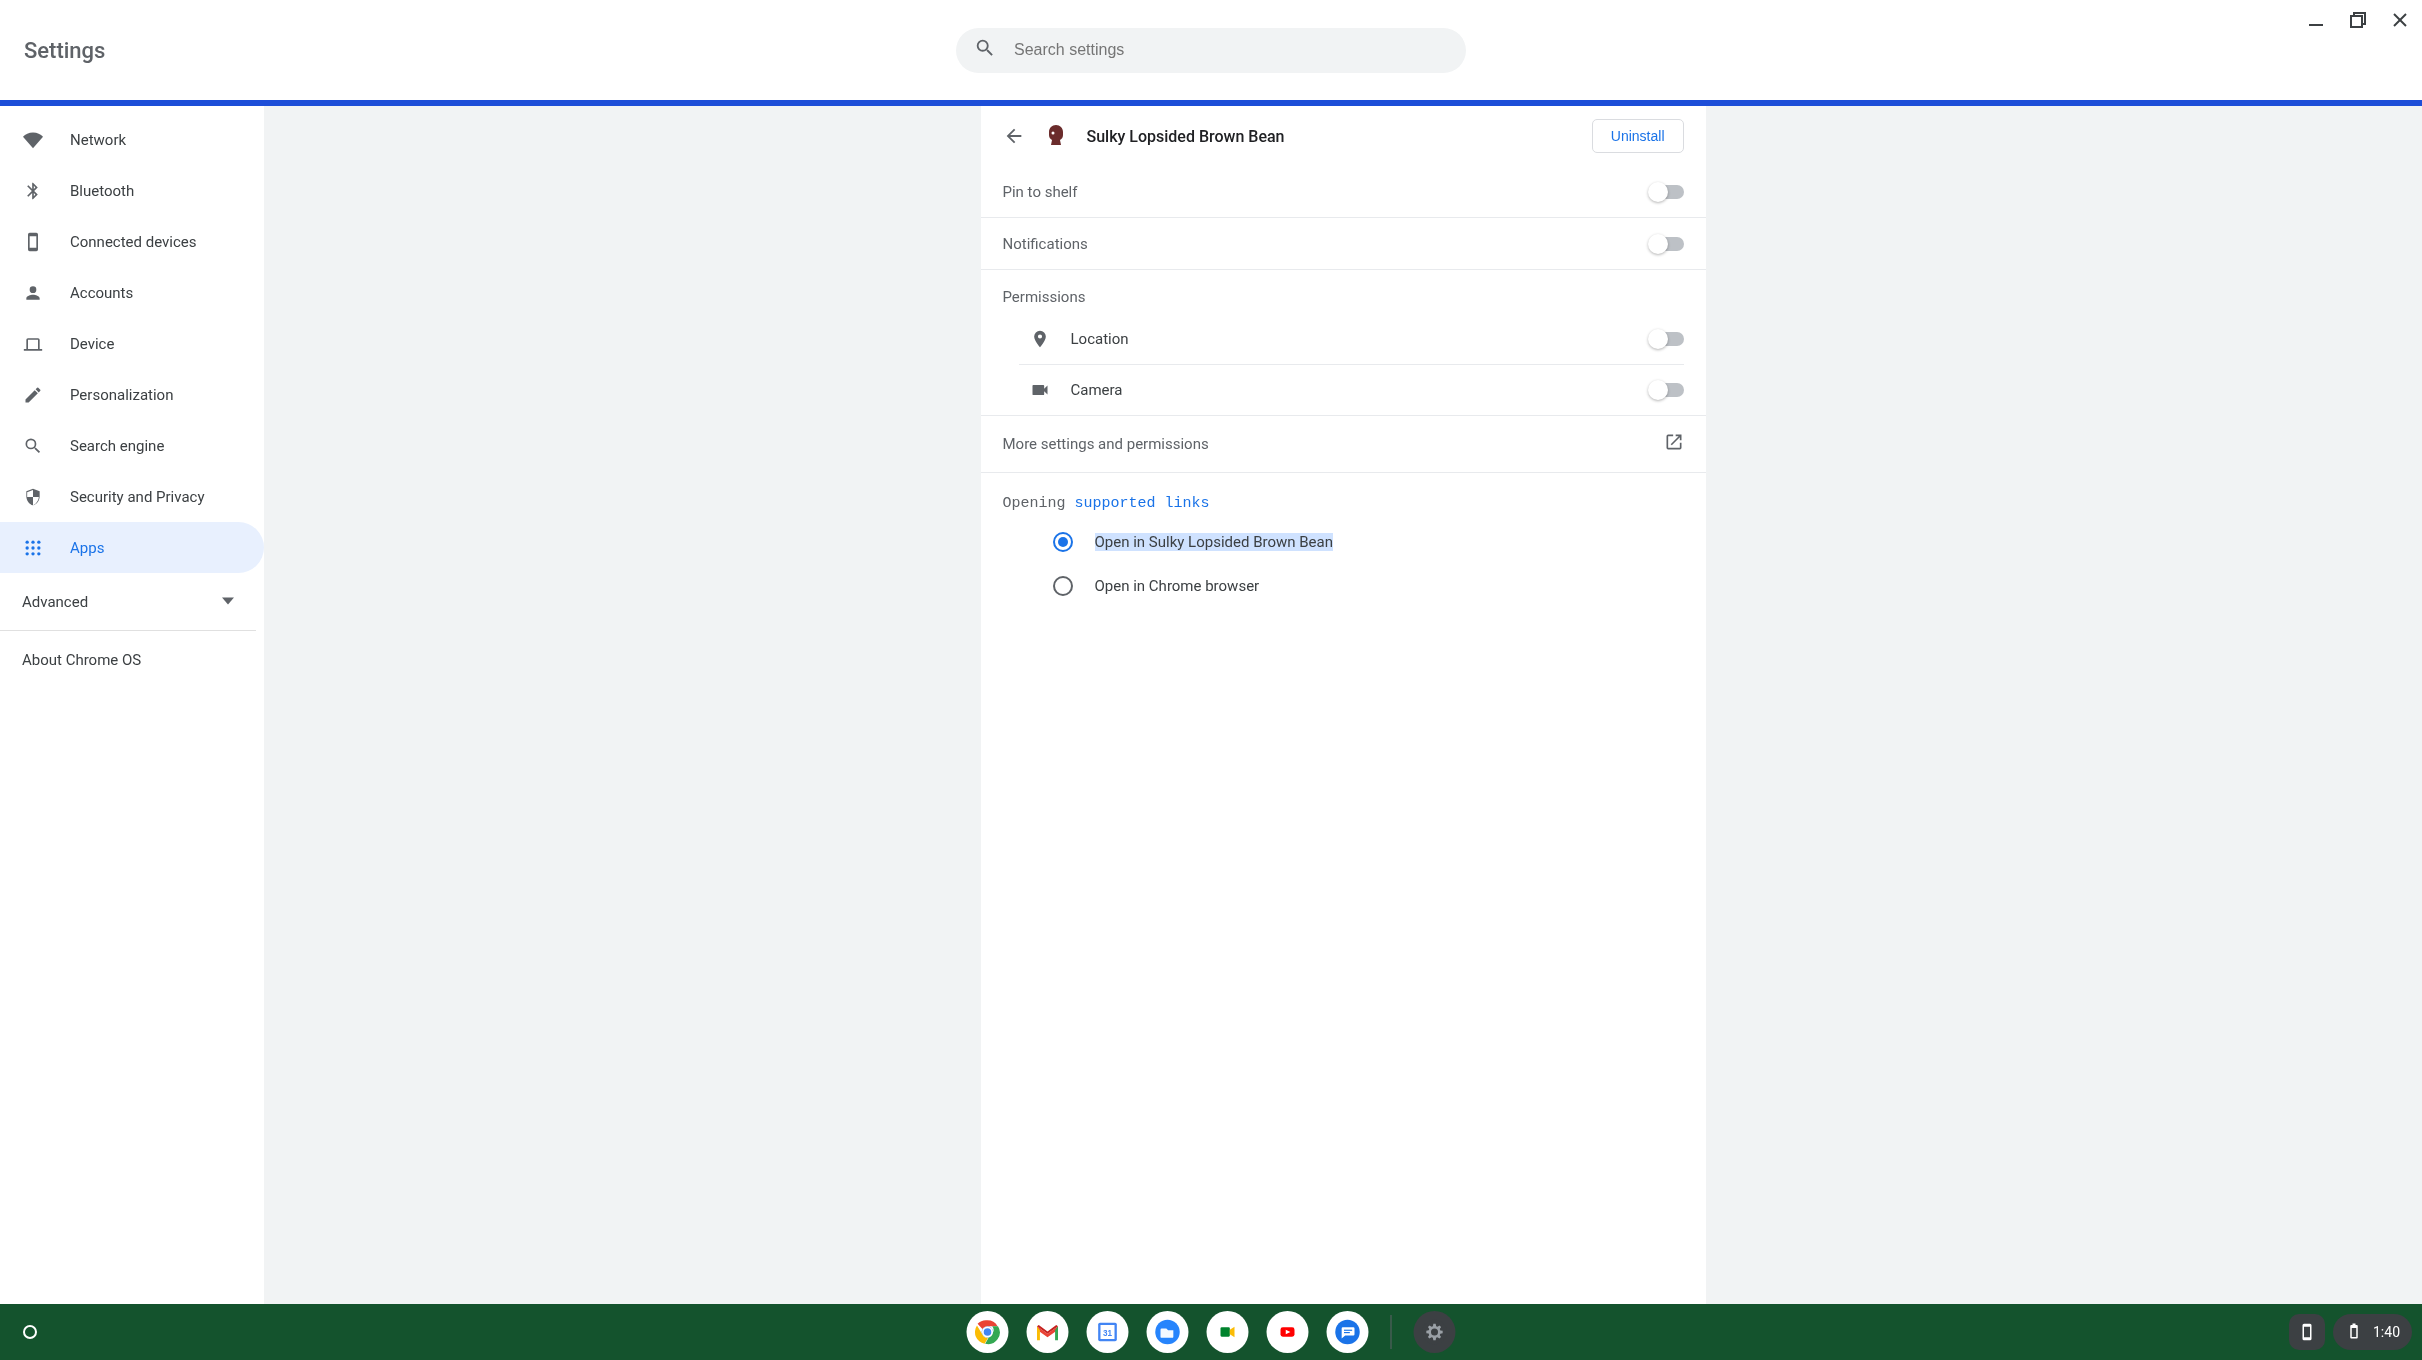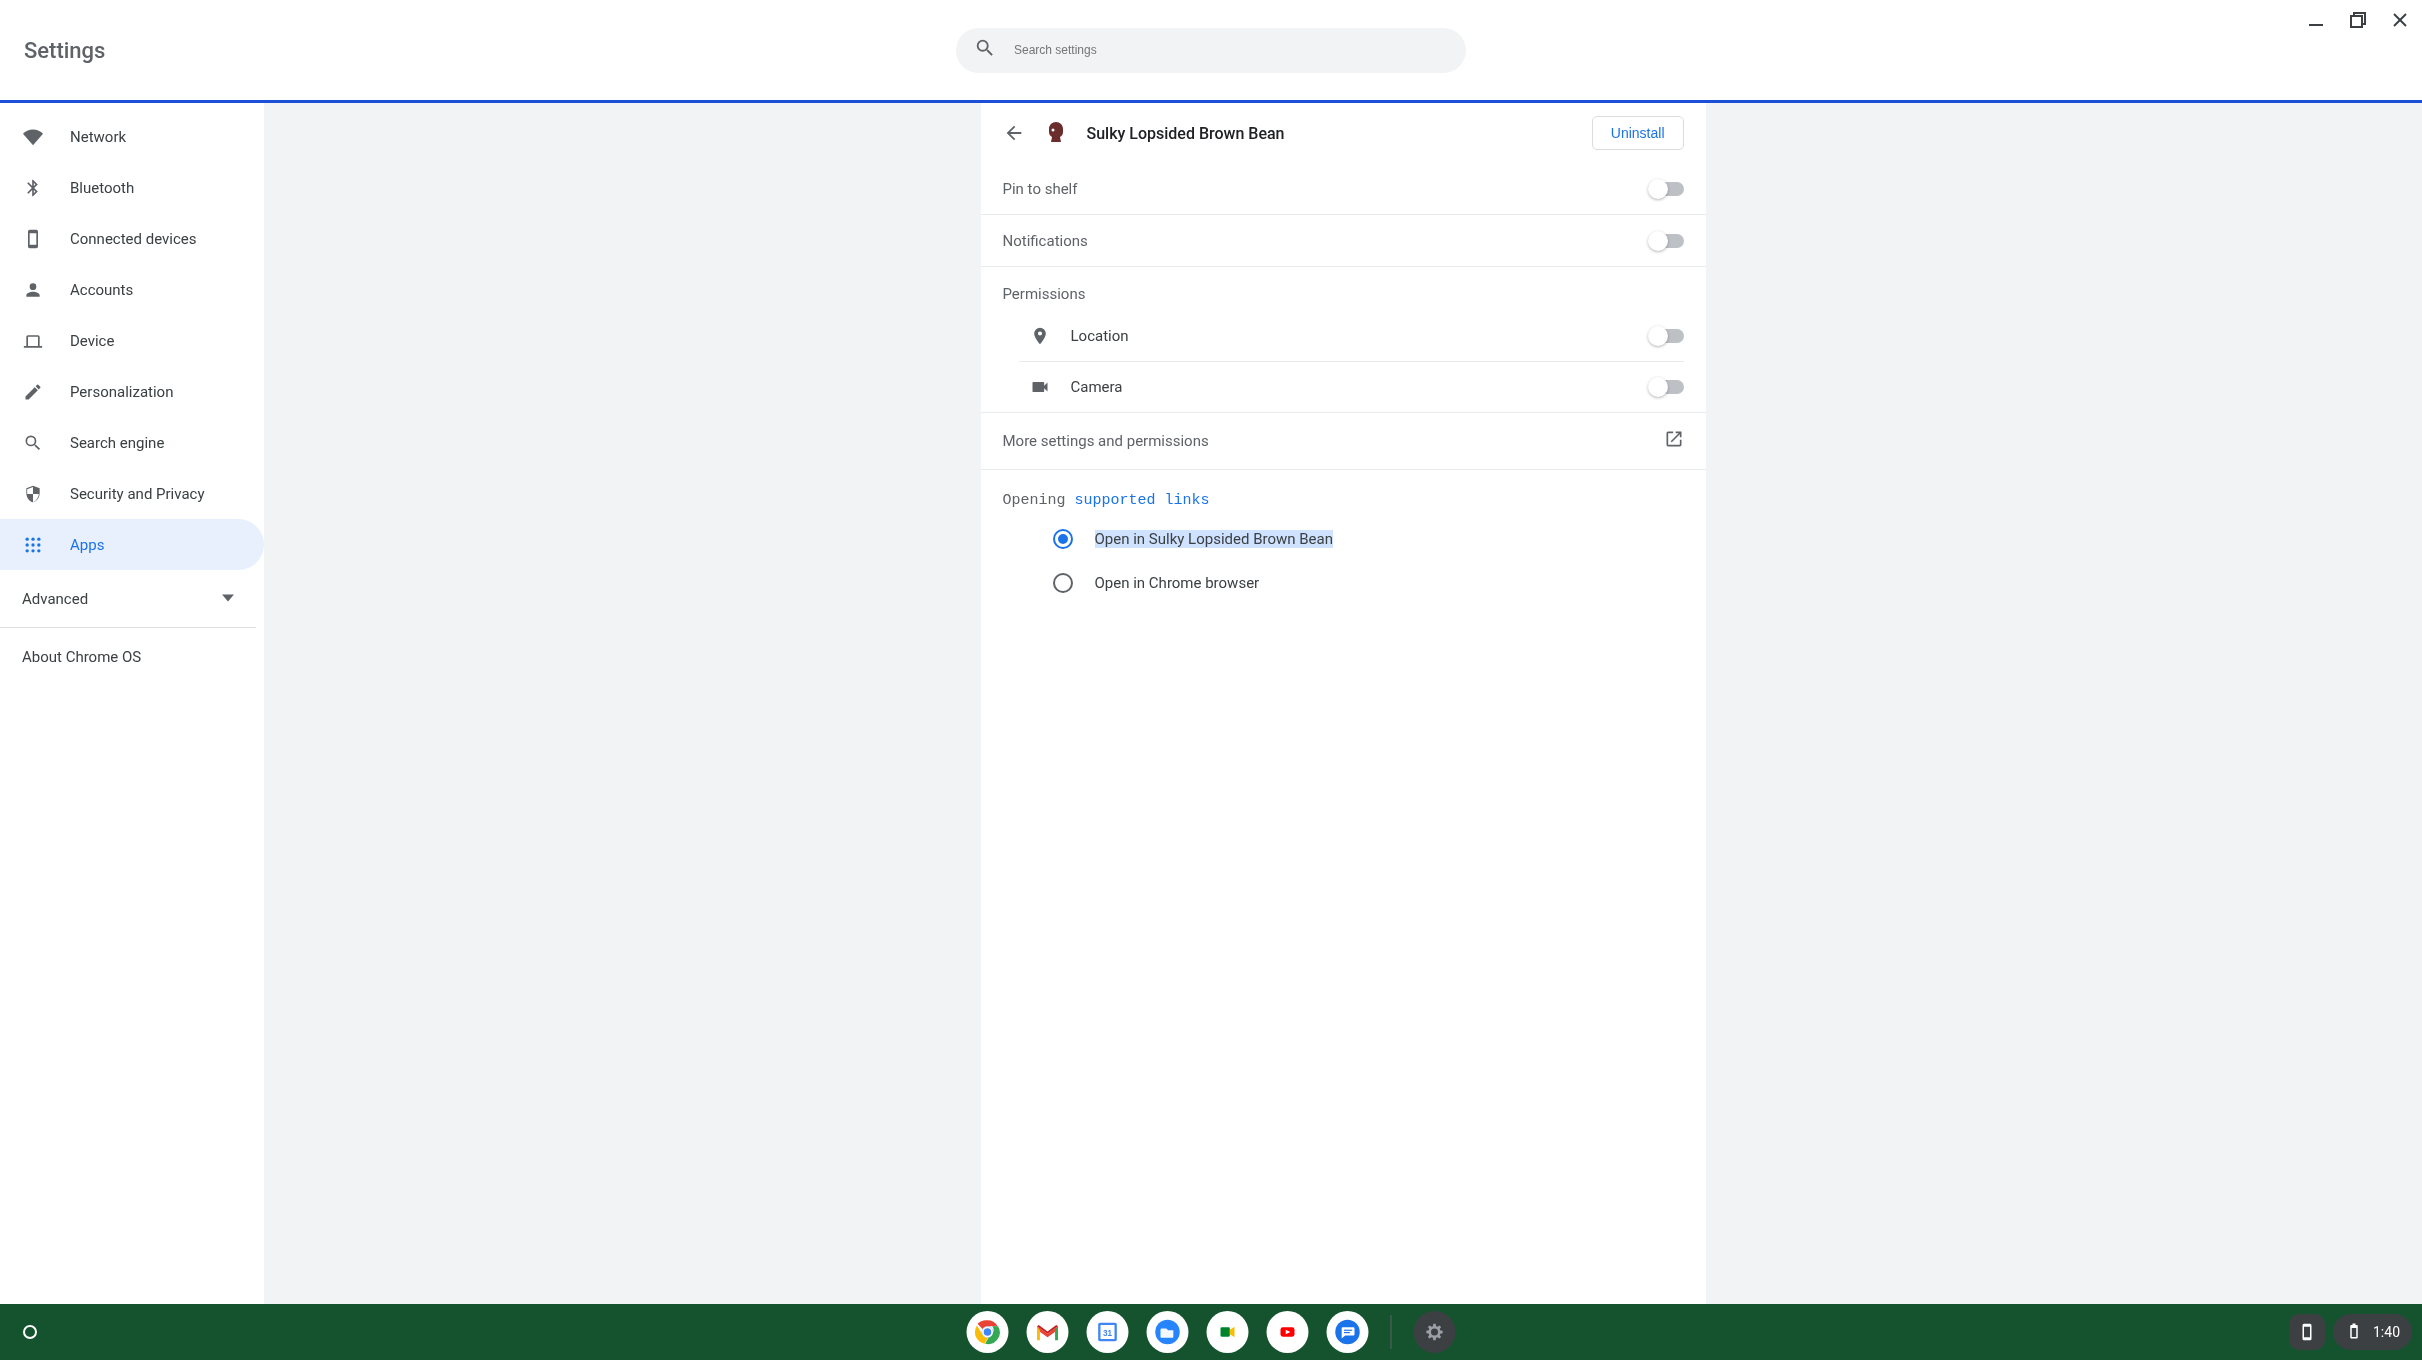--- a/index.html
+++ b/index.html
@@ -9,25 +9,25 @@
   
   .window-controls { position: absolute; top: 8px; right: 10px; display: flex; gap: 18px; align-items: center; z-index: 20; }
   .window-controls .wc { width: 24px; height: 24px; display: flex; align-items: center; justify-content: center; cursor: pointer; color: #202124; }
   .window-controls svg { width: 18px; height: 18px; stroke: #3c4043; fill: none; stroke-width: 2; }
 
   
   .header { height: 100px; display: flex; align-items: center; padding: 0 24px; position: relative; }
   .header-title { font-size: 22px; color: #5f6368; font-weight: 500; }
   .search-wrap { position: absolute; left: 50%; transform: translateX(-50%); }
   .search-box { width: 510px; height: 45px; background: #f1f3f4; border-radius: 50px; display: flex; align-items: center; padding: 0 18px; gap: 18px; }
-  .search-box input { flex: 1; border: none; background: transparent; font-size: 12px; outline: none; color: #202124; }
+  .search-box input { flex: 1; border: none; background: transparent; font-size: 16px; outline: none; color: #202124; }
   .search-box svg { width: 22px; height: 22px; fill: #5f6368; }
 
   
-  .content { flex: 1; display: flex; border-top: 3px solid #1d4ed8; min-height: 0; }
+  .content { flex: 1; display: flex; border-top: 6px solid #1d4ed8; min-height: 0; }
 
   
   .sidebar { width: 264px; padding-top: 8px; flex-shrink: 0; }
   .side-item { height: 51px; display: flex; align-items: center; gap: 26px; padding: 0 22px; cursor: pointer; color: #3c4043; font-size: 15px; border-top-right-radius: 26px; border-bottom-right-radius: 26px; margin-right: 0; }
   .side-item.active { background: #e8f0fe; color: #1a73e8; }
   .side-item .icn { width: 22px; height: 22px; display: flex; align-items: center; justify-content: center; color: #5f6368; }
   .side-item.active .icn { color: #1a73e8; }
   .side-item svg { width: 20px; height: 20px; fill: currentColor; }
   .side-adv { height: 58px; padding: 0 22px; display: flex; align-items: center; justify-content: space-between; color: #3c4043; font-size: 15px; cursor: pointer; border-bottom: 1px solid #e0e0e0; margin-right: 8px; }
   .side-adv svg { width: 12px; height: 12px; fill: #5f6368; }

